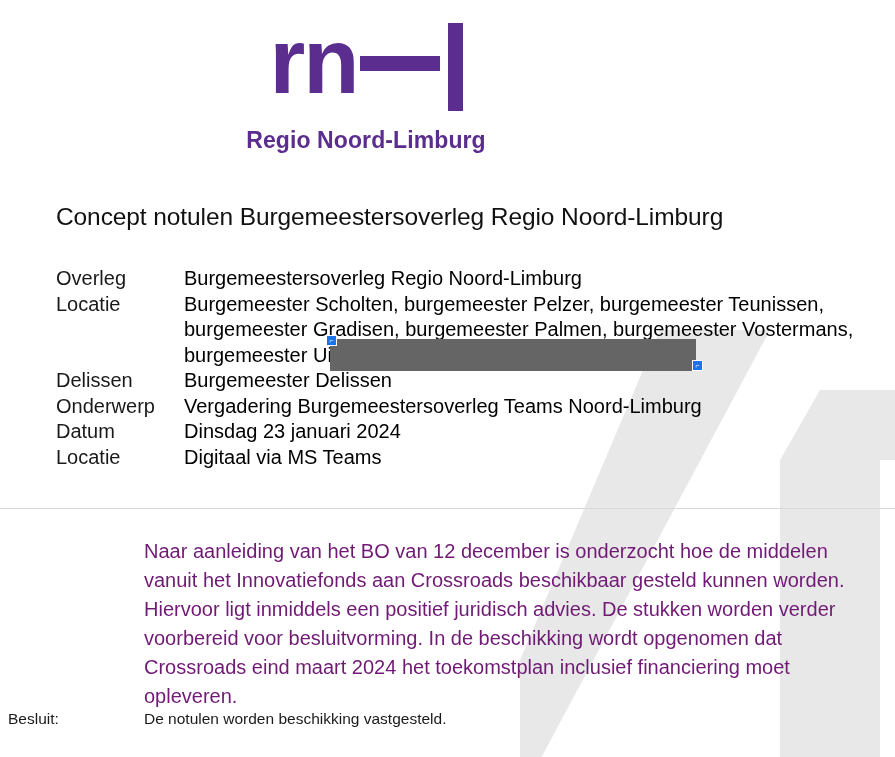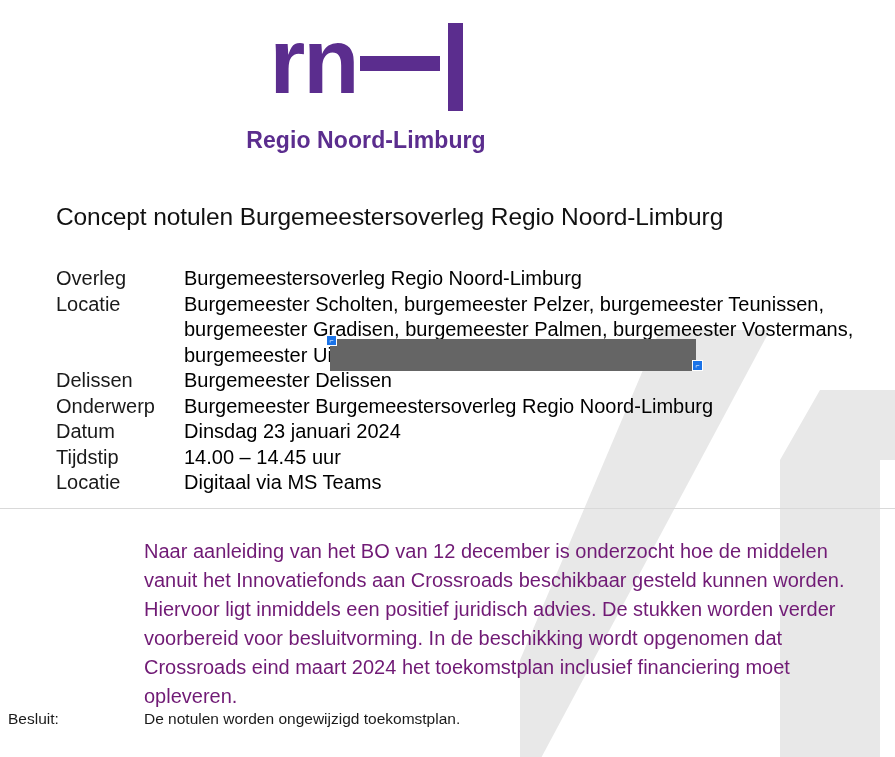--- a/index.html
+++ b/index.html
@@ -202,29 +202,25 @@
   <div class="meta-row">
     <div class="meta-label">Locatie</div>
     <div class="meta-value">Burgemeester Scholten, burgemeester Pelzer, burgemeester Teunissen, burgemeester Gradisen, burgemeester Palmen, burgemeester Vostermans, burgemeester Uitdehaag,</div>
   </div>
   <div class="meta-row">
     <div class="meta-label">Delissen</div>
     <div class="meta-value">Burgemeester Delissen</div>
   </div>
   <div class="meta-row">
     <div class="meta-label">Onderwerp</div>
-    <div class="meta-value">Burgemeester Burgemeestersoverleg Regio Noord-Limburg</div>
+    <div class="meta-value">Vergadering Burgemeestersoverleg Teams Noord-Limburg</div>
   </div>
   <div class="meta-row">
     <div class="meta-label">Datum</div>
     <div class="meta-value">Dinsdag 23 januari 2024</div>
-  </div>
-  <div class="meta-row">
-    <div class="meta-label">Tijdstip</div>
-    <div class="meta-value">14.00 – 14.45 uur</div>
   </div>
   <div class="meta-row">
     <div class="meta-label">Locatie</div>
     <div class="meta-value">Digitaal via MS Teams</div>
   </div>
 </div>
 
 <div class="redaction"></div>
 <div class="redaction-handle tl">
     <span class="glyph">⌐</span>
@@ -232,14 +228,14 @@
 <div class="redaction-handle br">
     <span class="glyph">⌐</span>
   </div>
 
 <div class="sep"></div>
 
 <div class="body-para">Naar aanleiding van het BO van 12 december is onderzocht hoe de middelen vanuit het Innovatiefonds aan Crossroads beschikbaar gesteld kunnen worden. Hiervoor ligt inmiddels een positief juridisch advies. De stukken worden verder voorbereid voor besluitvorming. In de beschikking wordt opgenomen dat Crossroads eind maart 2024 het toekomstplan inclusief financiering moet opleveren.</div>
 
 <div class="besluit">
   <div class="besluit-label">Besluit:</div>
-  <div class="besluit-text">De notulen worden ongewijzigd toekomstplan.</div>
+  <div class="besluit-text">De notulen worden beschikking vastgesteld.</div>
 </div>
 
 </body></html>

